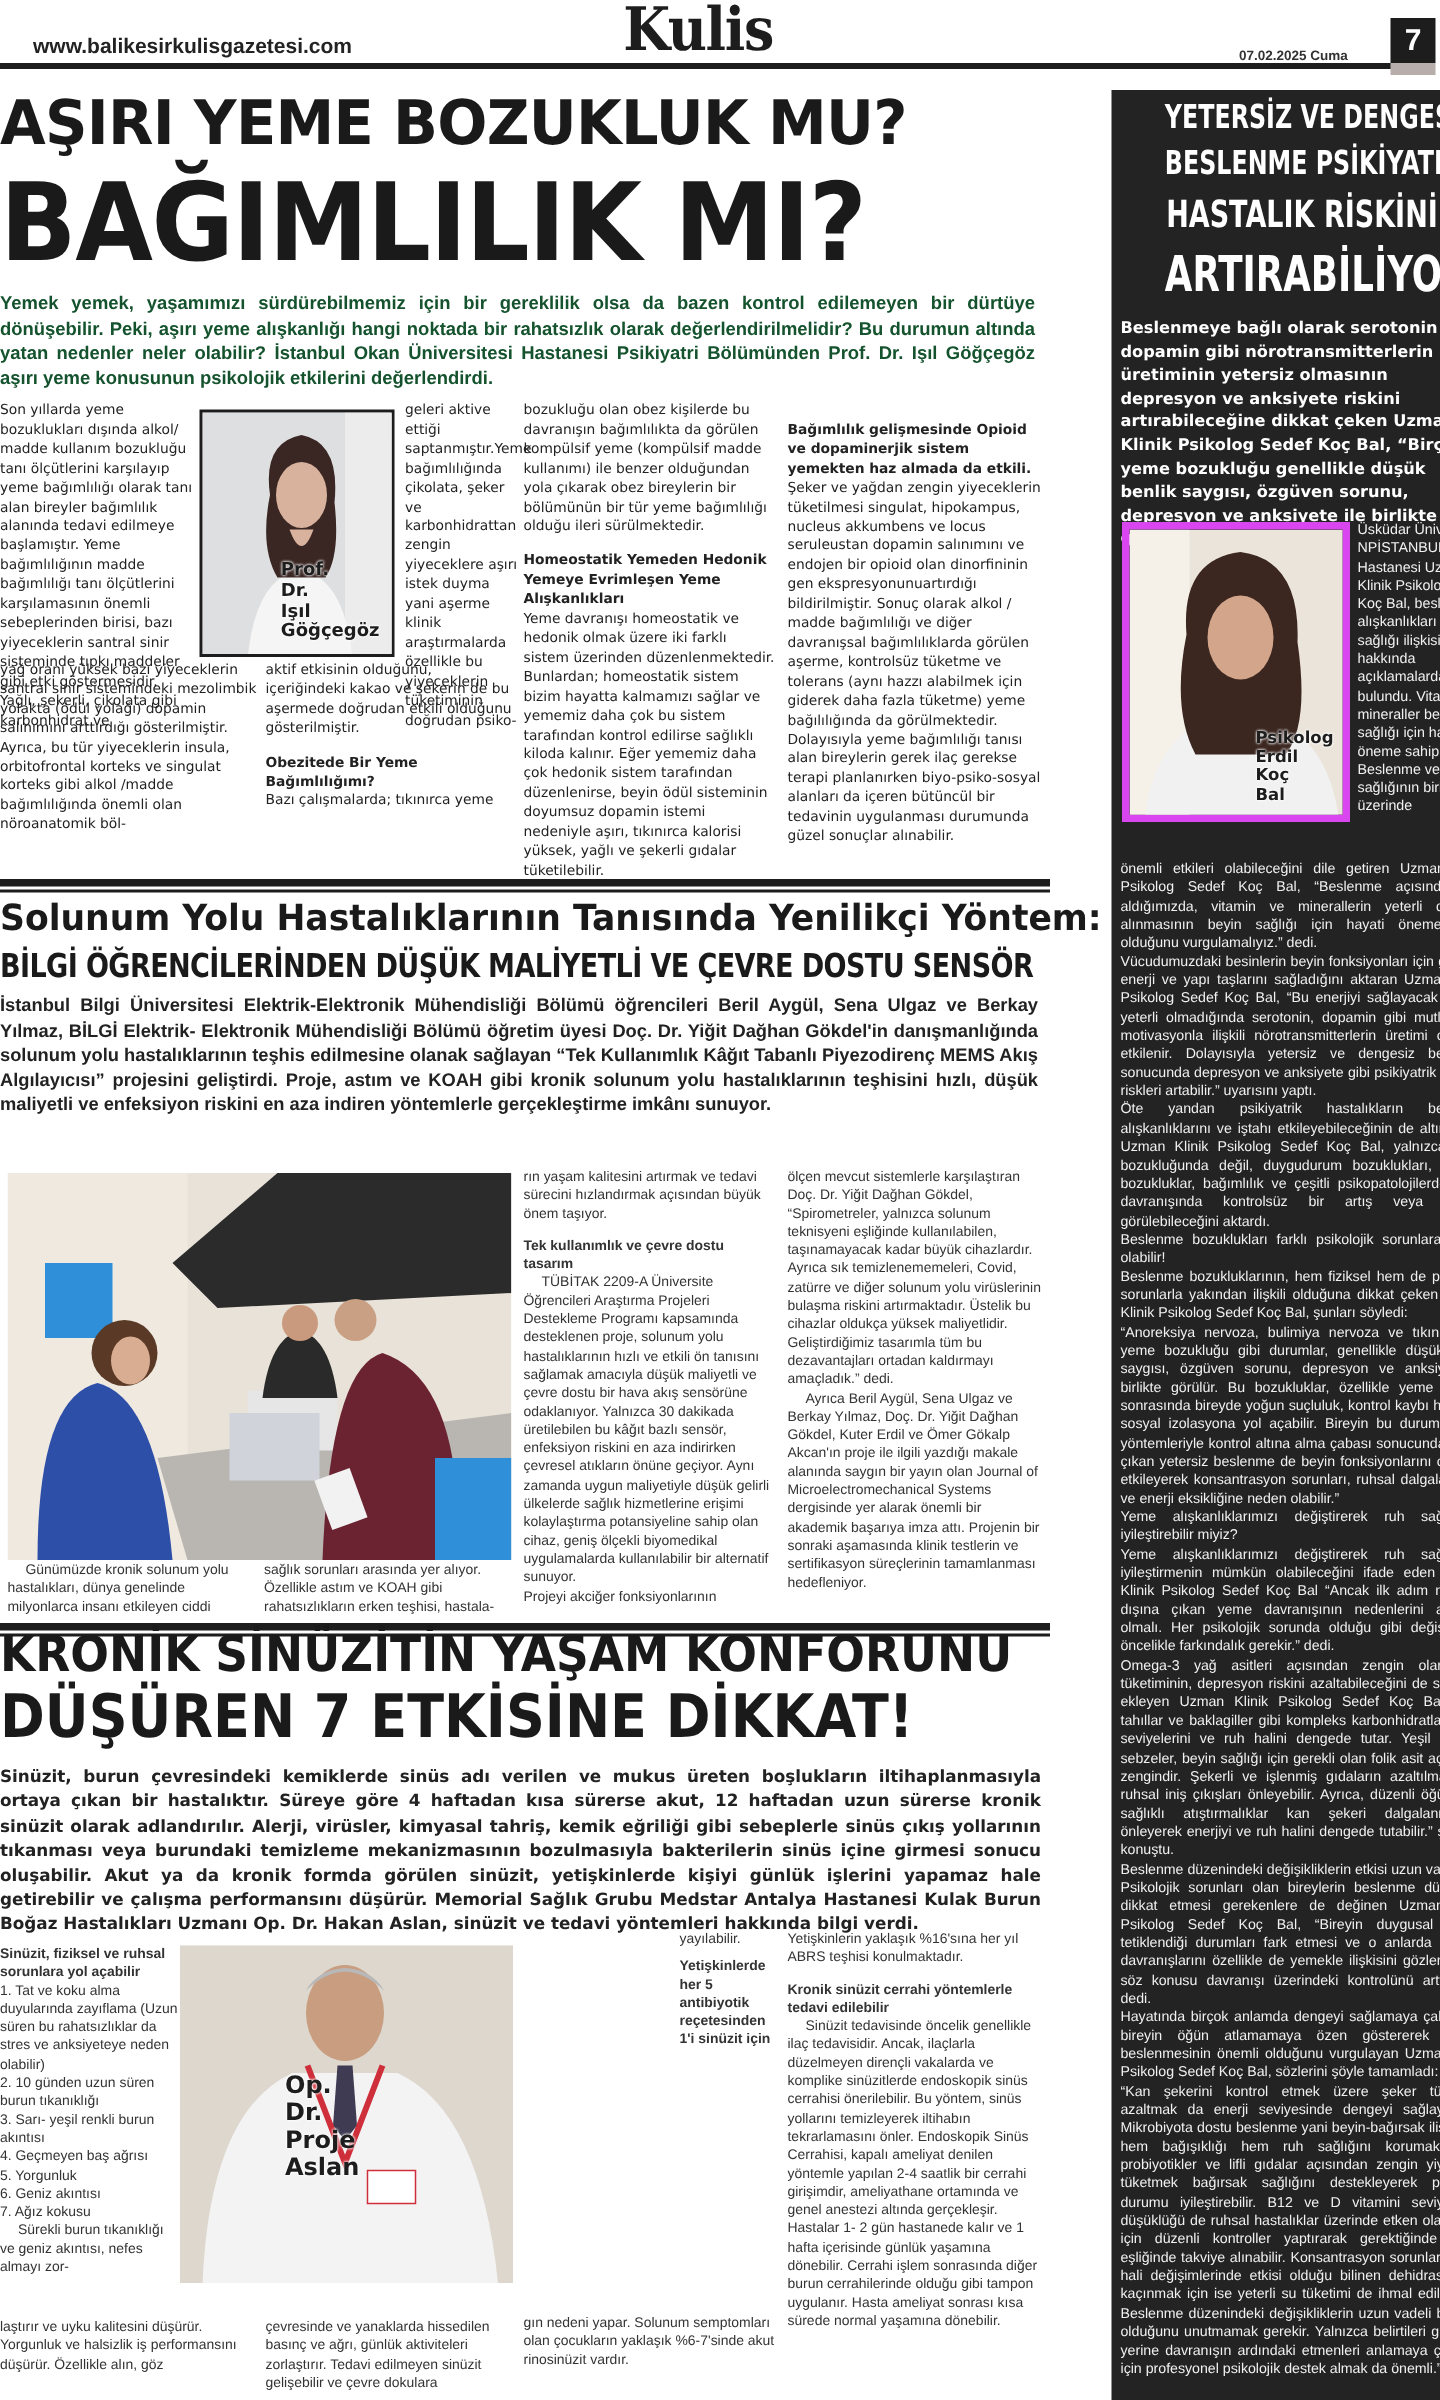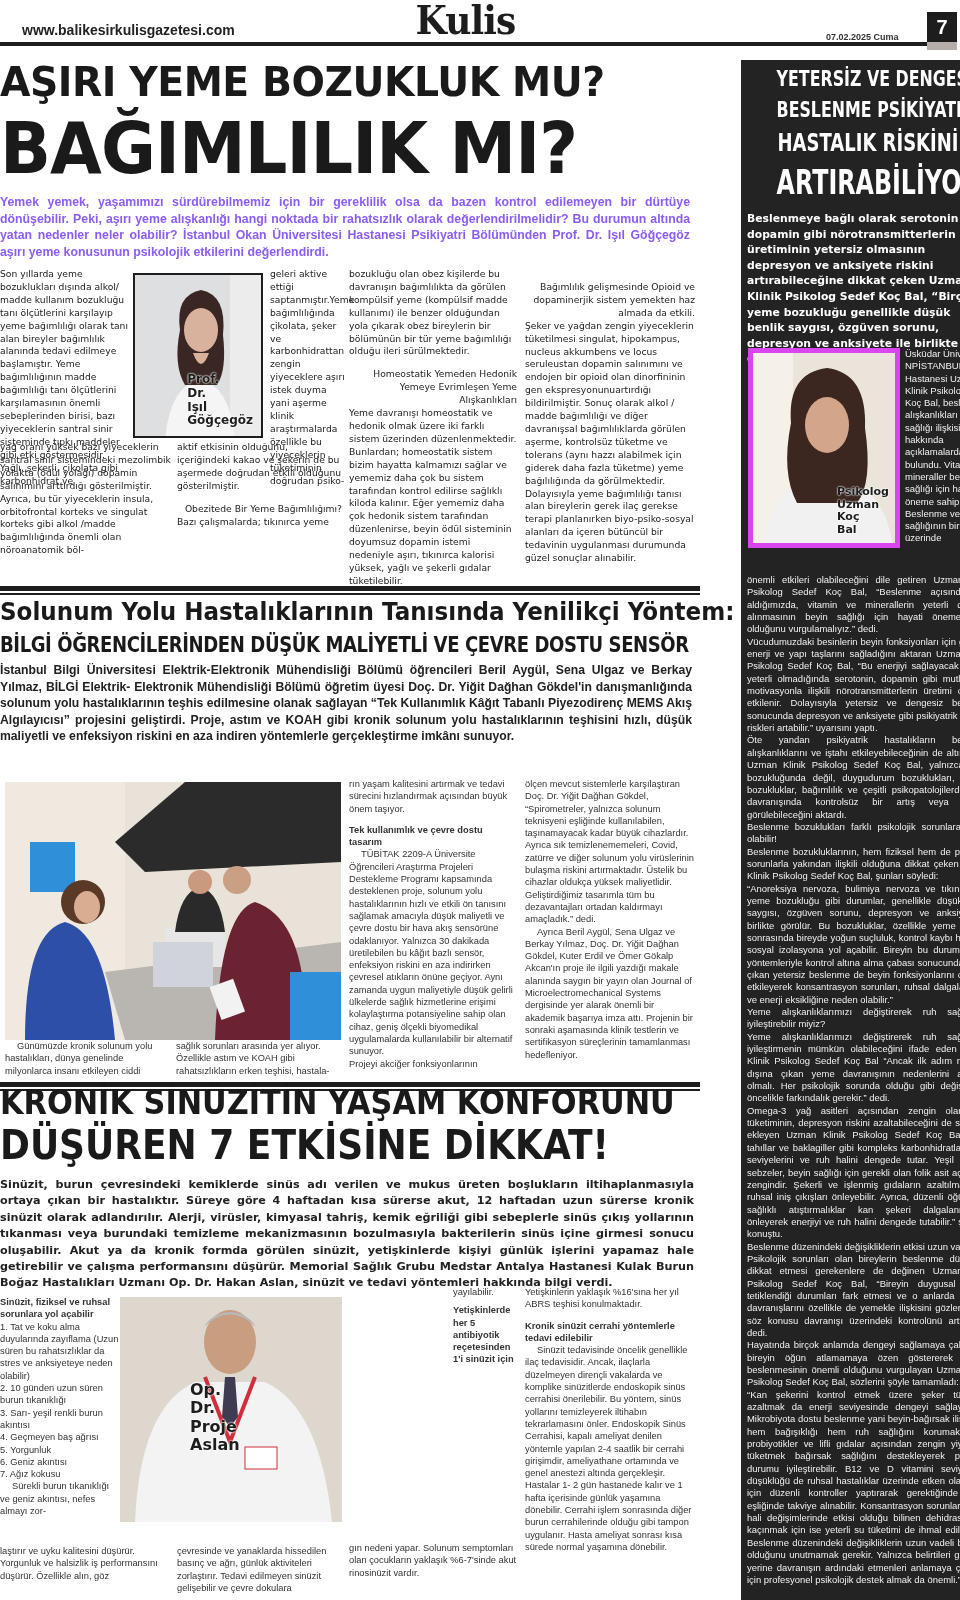--- a/index.html
+++ b/index.html
@@ -8,25 +8,25 @@
   
   .masthead { position: absolute; left: 0; top: 0; width: 960px; height: 50px; padding-left: 21px; }
   .mast-url { position: absolute; left: 22px; top: 22px; font-family: "Liberation Sans", sans-serif; font-weight: bold; font-size: 14px; color: #222; }
   .mast-logo { position: absolute; left: 410px; top: -4px; font-family: "DejaVu Serif", serif; font-weight: bold; font-size: 40px; letter-spacing: -1px; color: #1d1d1d; transform: scaleX(0.9); }
   .mast-date { position: absolute; left: 826px; top: 32px; font-family: "Liberation Sans", sans-serif; font-weight: bold; font-size: 9px; color: #333; }
   .mast-rule { position: absolute; left: 0; top: 42px; width: 955px; height: 4px; background: #1d1d1d; }
   .page-num { position: absolute; left: 927px; top: 12px; width: 30px; height: 30px; background: #1d1d1d; color: #fff; font-family: "Liberation Sans", sans-serif; font-weight: bold; font-size: 20px; text-align: center; line-height: 30px; }
   .page-num-tab { position: absolute; left: 927px; top: 42px; width: 30px; height: 8px; background: #b7aeac; }
   .h1a { position: absolute; left: 0; top: 58px; width: 700px; font-family: "DejaVu Sans", sans-serif; font-weight: bold; font-size: 41px; line-height: 48px; letter-spacing: -0.5px; color: #1a1a1a; white-space: nowrap; transform-origin: left; transform: scaleX(0.96); }
   .h1b { position: absolute; left: 0; top: 106px; width: 700px; font-family: "DejaVu Sans", sans-serif; font-weight: bold; font-size: 72px; line-height: 84px; letter-spacing: -1px; color: #1a1a1a; white-space: nowrap; transform-origin: left; transform: scaleX(0.93); }
-  .lead1 { position: absolute; left: 0; top: 194px; width: 690px; font-family: "Liberation Sans", sans-serif; font-weight: bold; font-size: 12.3px; line-height: 16.5px; color: #8b5cf6; text-align: justify; }
+  .lead1 { position: absolute; left: 0; top: 194px; width: 690px; font-family: "Liberation Sans", sans-serif; font-weight: bold; font-size: 12.3px; line-height: 16.5px; color: #14532d; text-align: justify; }
 
   .col { position: absolute; font-family: "DejaVu Sans", sans-serif; font-size: 9.2px; line-height: 12.9px; color: #222; }
   .col p { margin-bottom: 0; }
-  .col .sh { font-weight: normal; margin-top: 10px; text-align: right; }
+  .col .sh { font-weight: bold; margin-top: 10px; }
 
   .photo { position: absolute; overflow: hidden; }
   .photo-frame { border: 2px solid #1d1d1d; }
   .caption-name { position: absolute; font-family: "DejaVu Sans", sans-serif; font-weight: bold; color: #1d1d1d; text-align: left; line-height: 1.15; text-shadow: 0 0 2px #fff, 0 0 2px #fff; }
 
   .double-rule { position: absolute; left: 0; width: 700px; }
   .double-rule .t { height: 5px; background: #1d1d1d; }
   .double-rule .g { height: 2px; }
   .double-rule .b { height: 2px; background: #1d1d1d; }
 
@@ -230,21 +230,21 @@
     <svg width="148" height="196" viewBox="0 0 148 196">
       <rect width="148" height="196" fill="#eae4da"></rect>
       <rect x="0" y="0" width="40" height="196" fill="#f5f1e9"></rect>
       <path d="M10 196 Q15 130 74 118 Q133 130 140 196Z" fill="#f1f1f1"></path>
       <path d="M38 70 Q34 20 74 15 Q114 20 112 75 Q120 130 104 150 L44 150 Q28 120 38 70Z" fill="#3b2620"></path>
       <ellipse cx="74" cy="72" rx="22" ry="28" fill="#d3a58a"></ellipse>
       <path d="M50 55 Q74 30 100 55 Q95 38 74 36 Q53 38 50 55Z" fill="#3b2620"></path>
     </svg>
     <div class="caption-name" style="right:6px;top:133px;font-size:11px;">
       <div>Psikolog</div>
-      <div>Uzman</div>
+      <div>Erdil</div>
       <div>Koç</div>
       <div>Bal</div>
     </div>
   </div>
   <p class="sb-side">Üsküdar Üniversitesi NPİSTANBUL Hastanesi Uzman Klinik Psikolog Sedef Koç Bal, beslenme alışkanlıkları ve ruh sağlığı ilişkisi hakkında açıklamalarda bulundu. Vitamin ve mineraller beyin sağlığı için hayati öneme sahip! Beslenme ve ruh sağlığının birbiri üzerinde</p>
   <div class="sb-body">
     <p>önemli etkileri olabileceğini dile getiren Uzman Klinik Psikolog Sedef Koç Bal, “Beslenme açısından ele aldığımızda, vitamin ve minerallerin yeterli düzeyde alınmasının beyin sağlığı için hayati öneme sahip olduğunu vurgulamalıyız.” dedi.</p>
     <p>Vücudumuzdaki besinlerin beyin fonksiyonları için gereken enerji ve yapı taşlarını sağladığını aktaran Uzman Klinik Psikolog Sedef Koç Bal, “Bu enerjiyi sağlayacak kaynak yeterli olmadığında serotonin, dopamin gibi mutluluk ve motivasyonla ilişkili nörotransmitterlerin üretimi olumsuz etkilenir. Dolayısıyla yetersiz ve dengesiz beslenme sonucunda depresyon ve anksiyete gibi psikiyatrik hastalık riskleri artabilir.” uyarısını yaptı.</p>
     <p>Öte yandan psikiyatrik hastalıkların beslenme alışkanlıklarını ve iştahı etkileyebileceğinin de altını çizen Uzman Klinik Psikolog Sedef Koç Bal, yalnızca yeme bozukluğunda değil, duygudurum bozuklukları, psikotik bozukluklar, bağımlılık ve çeşitli psikopatolojilerde yeme davranışında kontrolsüz bir artış veya azalma görülebileceğini aktardı.</p>
     <p>Beslenme bozuklukları farklı psikolojik sorunlara neden olabilir!</p>

